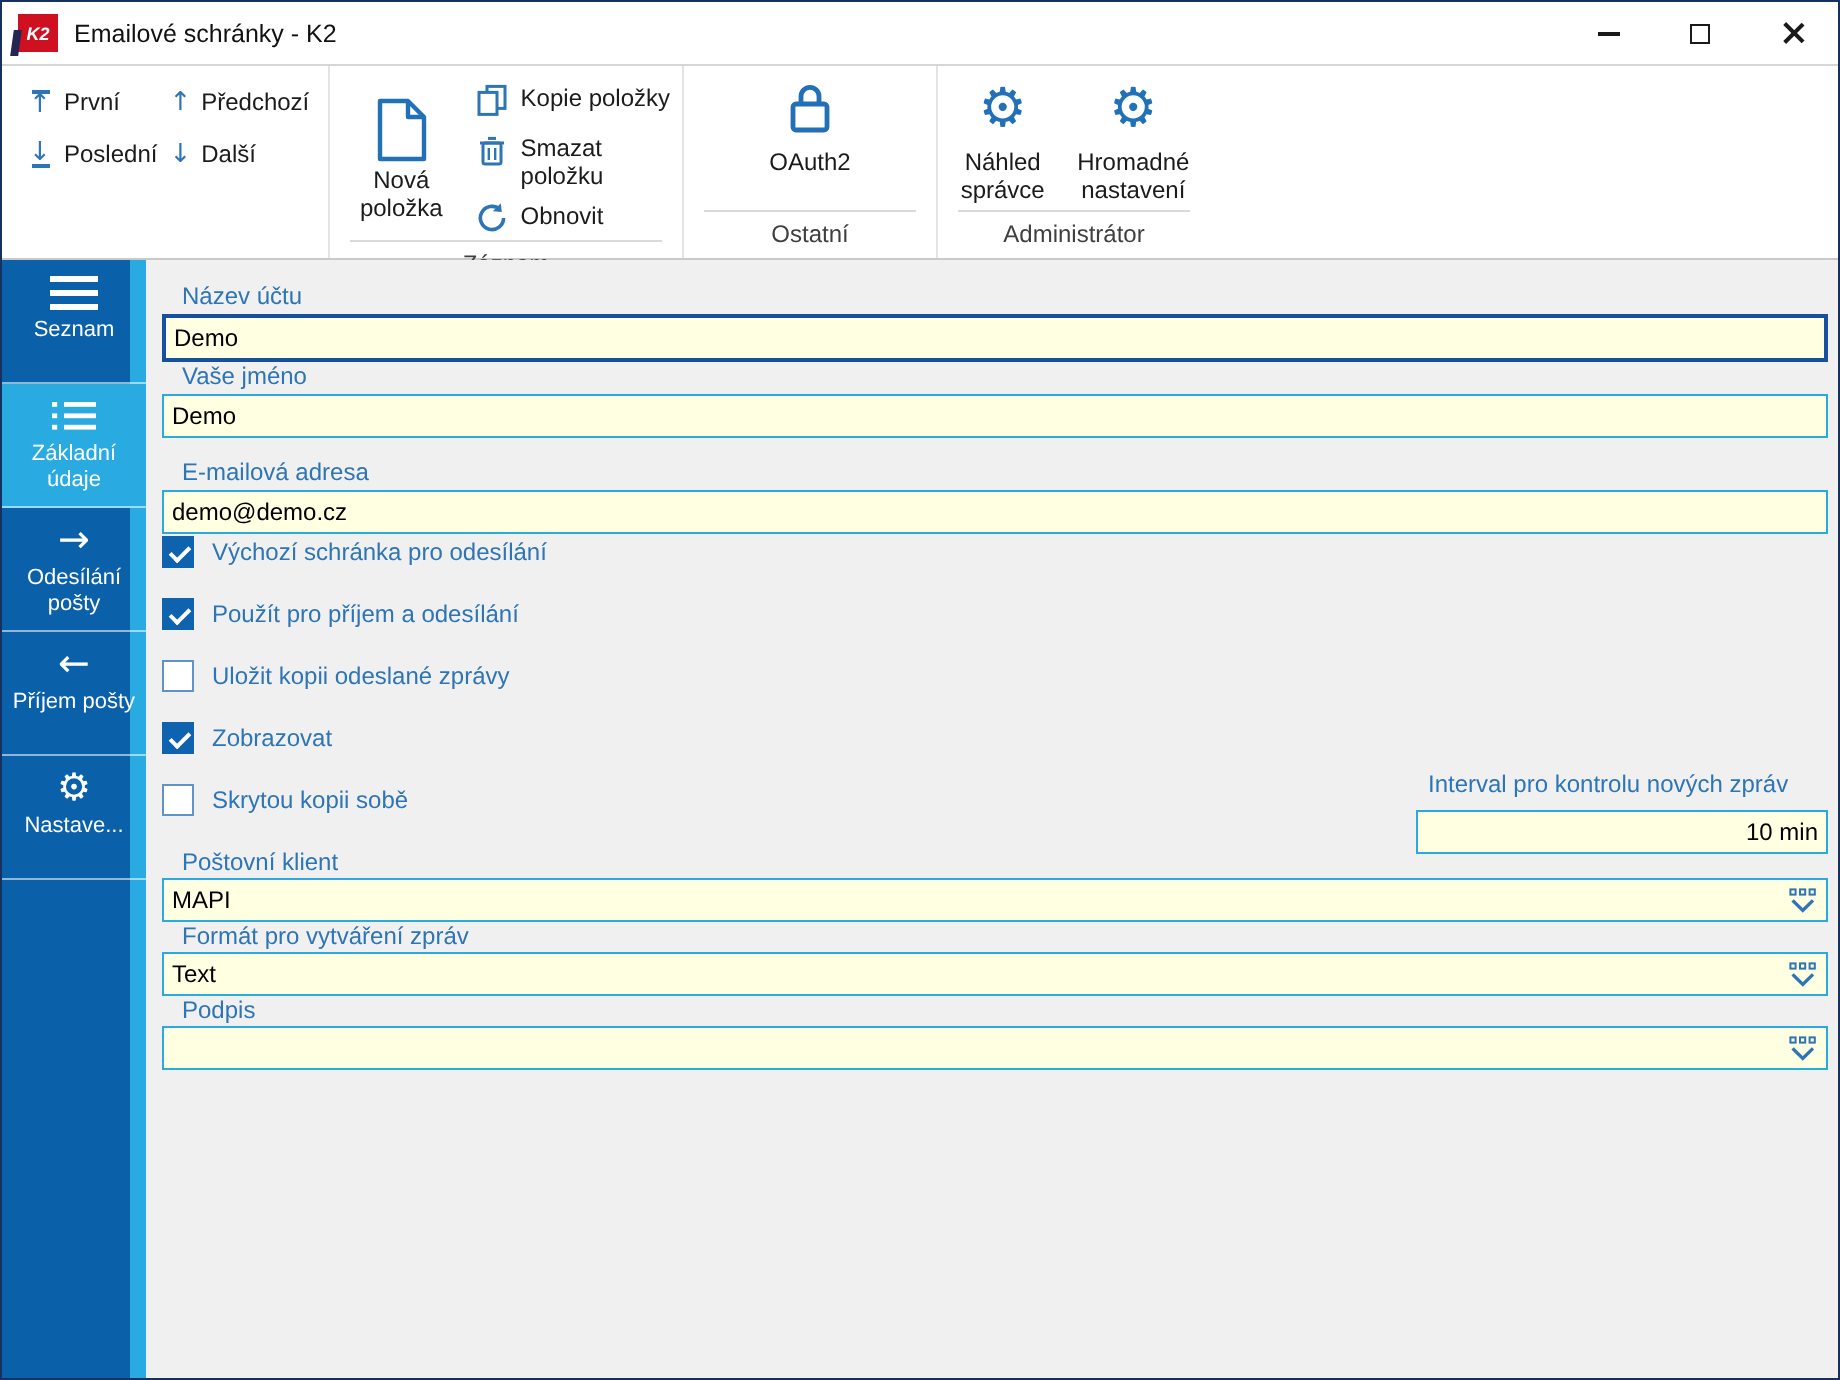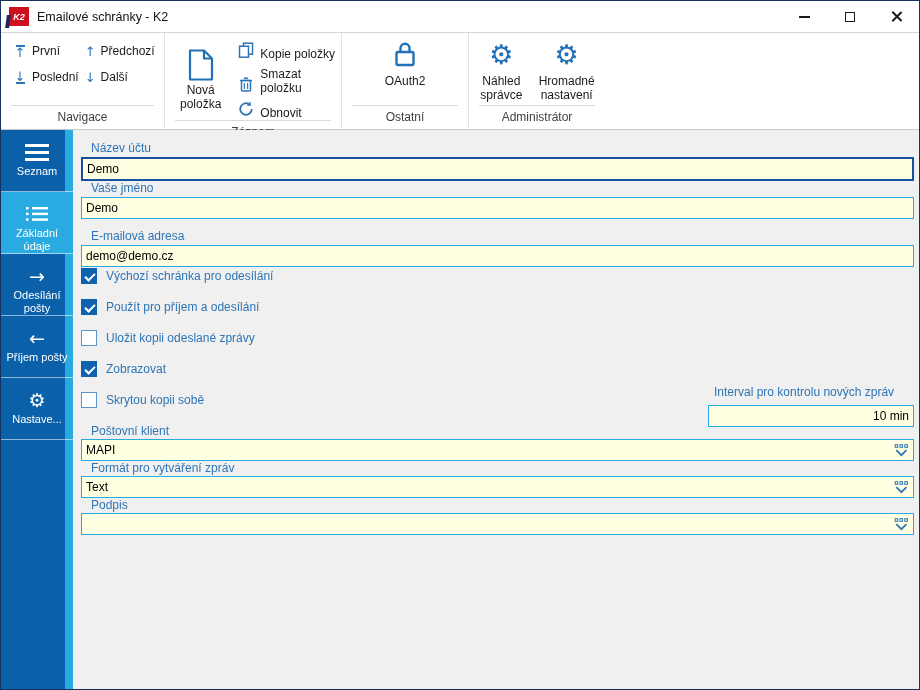--- a/index.html
+++ b/index.html
@@ -40,28 +40,28 @@
   .nav-btn { display:flex; align-items:center; gap:5px; font-size:12px; color:#1b1b1b; cursor:default; }
   .arr { color:#2e75b6; font-size:13px; line-height:11px; font-family:"DejaVu Sans",sans-serif; }
   .icon-stack { display:inline-flex; flex-direction:column; align-items:center; width:14px; }
   .hbar { width:9px; height:2px; background:#2e75b6; }
   .g-rec .g-content { display:flex; padding-left:6px; }
   .big-btn { display:flex; flex-direction:column; align-items:center; padding-top:7px;
     font-size:12px; color:#1b1b1b; text-align:center; line-height:14px; cursor:default; }
   .big-btn .bicon { height:34px; display:flex; align-items:flex-start; justify-content:center; }
   .big-new { width:62px;justify-content:center; }
   .small-col { display:flex; flex-direction:column; gap:6px; padding-top:9px; padding-left:8px; }
-  .small-btn { display:flex; align-items:flex-end; gap:6px; font-size:12px; color:#1b1b1b; cursor:default; }
+  .small-btn { display:flex; align-items:flex-start; gap:6px; font-size:12px; color:#1b1b1b; cursor:default; }
   .g-oth .g-content, .g-adm .g-content { display:flex; justify-content:space-evenly; padding:0 2px; }
   .gear-glyph { font-family:"DejaVu Sans",sans-serif; font-size:27px; line-height:30px; color:#2271b8; }
   
   .sidebar { position:absolute; top:129px; left:0; bottom:0; width:72px;
     background:linear-gradient(90deg,#0a60a9 0,#0a60a9 64px,#29abe2 64px,#29abe2 72px); }
   .side-item { height:62px; border-bottom:1px solid rgba(255,255,255,.55);
-    display:flex; flex-direction:column; align-items:center; padding-top:12px; cursor:pointer; }
+    display:flex; flex-direction:column; align-items:center; padding-top:6px; cursor:pointer; }
   .side-item.active { background:#29abe2; }
   .s-icon { height:20px; display:flex; align-items:center; justify-content:center; }
   .s-glyph { font-family:"DejaVu Sans",sans-serif; font-size:19px; line-height:19px; color:#fff; }
   .s-label { margin-top:3px; color:#fff; font-size:11px; line-height:13px; text-align:center; padding:0 2px; }
   
   .panel { position:absolute; top:129px; left:72px; right:0; bottom:0; background:#f0f0f0; }
   .form { position:relative; height:100%; padding:4px 5px 0 8px; }
   .f-label { color:#2e75b6; font-size:12px; line-height:13px; padding-left:10px; white-space:nowrap; }
   .f-input { display:block; width:100%; height:22px; background:#ffffe1; border:1px solid #29abe2;
     font-family:inherit; font-size:12px; padding:0 4px; color:#000; outline:none; }
@@ -128,21 +128,20 @@
           <div class="nav-btn">
             <span class="arr">↑</span>
             <span>Předchozí</span>
           </div>
           <div class="nav-btn">
             <span class="arr">↓</span>
             <span>Další</span>
           </div>
         </div>
       </div>
-      <div class="g-label">Navigace</div>
     </div>
 
     <div class="rgroup g-rec">
       <div class="g-content">
         <div class="big-btn big-new">
           <span class="bicon">
             <svg width="26" height="32" viewBox="0 0 26 32">
               <path d="M2 1.5 H16 L24 9.5 V30.5 H2 Z" fill="#fff" stroke="#2271b8" stroke-width="2.2" stroke-linejoin="round"></path>
               <path d="M16 1.5 V9.5 H24" fill="none" stroke="#2271b8" stroke-width="2.2" stroke-linejoin="round"></path>
             </svg>

